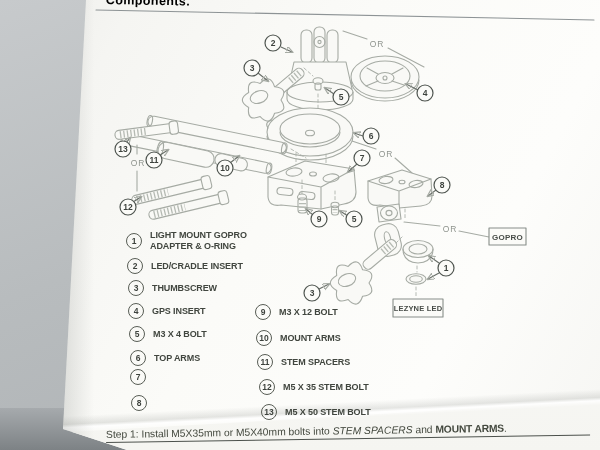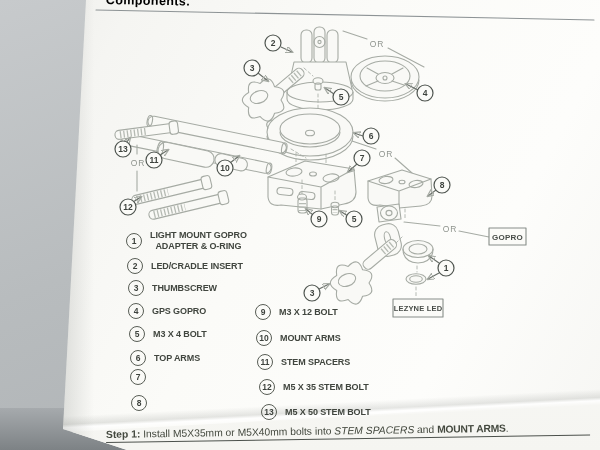--- a/index.html
+++ b/index.html
@@ -34,25 +34,25 @@
   .art .co{fill:#fbfbf8;stroke:#4e544f;stroke-width:1.2;}
   .art text{stroke:none;}
   .art .con{fill:#3d423d;font-size:8.5px;font-weight:700;text-anchor:middle;}
   .art .or{fill:#8f948e;font-size:8.5px;letter-spacing:1px;text-anchor:middle;}
   .art .lbx{stroke:#888e89;stroke-width:1.1;fill:#fbfbf8;}
   .art .lbt{fill:#474c47;font-size:8px;font-weight:700;text-anchor:middle;letter-spacing:.2px;}
   .pl-item{position:absolute;z-index:3;display:flex;align-items:center;gap:8px;}
   .badge{width:14px;height:14px;border:1.3px solid #585d55;border-radius:50%;
        font-size:8.5px;font-weight:700;color:#3d423d;display:inline-flex;
        align-items:center;justify-content:center;flex:0 0 auto;background:transparent;}
-  .pl-text{font-size:9px;font-weight:700;color:#41463f;letter-spacing:-.1px;line-height:11px;text-align:center;}
+  .pl-text{font-size:9px;font-weight:700;color:#41463f;letter-spacing:-.1px;line-height:11px;}
   .step{position:absolute;left:106px;top:429px;width:484px;z-index:3;
        font-size:10.3px;color:#44493f;border-bottom:1.3px solid #4c514c;padding-bottom:2px;
        transform:rotate(-.9deg);transform-origin:left center;white-space:nowrap;}
-  .step .b{font-weight:700;text-align:right;}
+  .step .b{font-weight:400;text-align:right;}
   .step .i{font-style:italic;}
   .step .b2{font-weight:700;letter-spacing:-.2px;}
 </style>
 </head>
 <body>
 
 <div class="bg-dark"></div>
 
 <div class="paper">
   <div class="flap"></div>
@@ -302,21 +302,21 @@
     <div class="pl-item" style="left:127px;top:258px">
       <span class="badge">2</span>
       <span class="pl-text">LED/CRADLE INSERT</span>
     </div>
     <div class="pl-item" style="left:128px;top:280px">
       <span class="badge">3</span>
       <span class="pl-text">THUMBSCREW</span>
     </div>
     <div class="pl-item" style="left:128px;top:303px">
       <span class="badge">4</span>
-      <span class="pl-text">GPS GOPRO</span>
+      <span class="pl-text">GPS INSERT</span>
     </div>
     <div class="pl-item" style="left:129px;top:326px">
       <span class="badge">5</span>
       <span class="pl-text">M3 X 4 BOLT</span>
     </div>
     <div class="pl-item" style="left:130px;top:350px">
       <span class="badge">6</span>
       <span class="pl-text">TOP ARMS</span>
     </div>
     <div class="pl-item" style="left:130px;top:369px">

